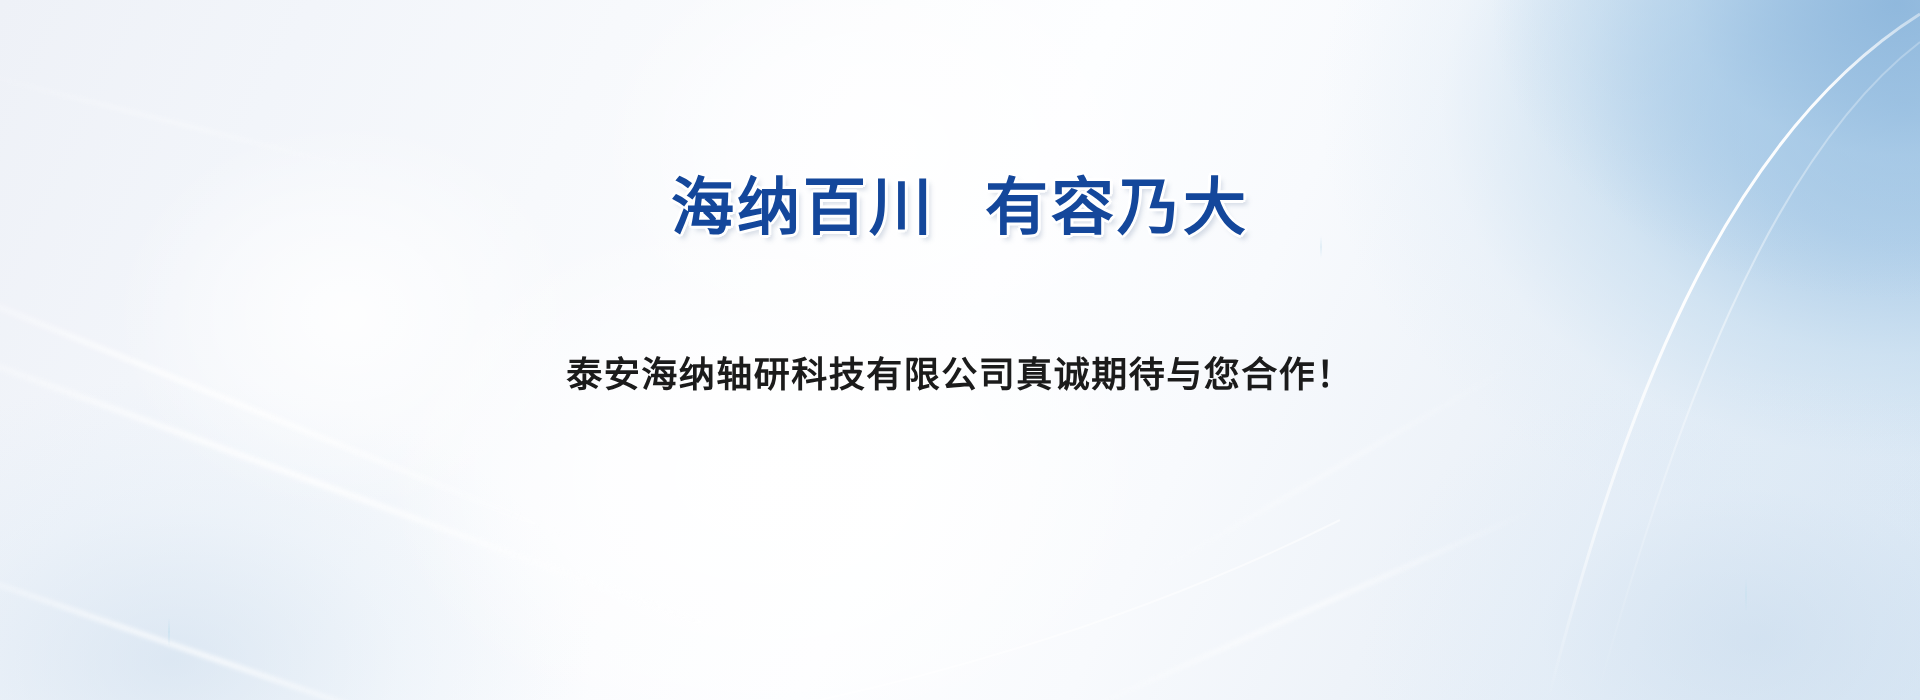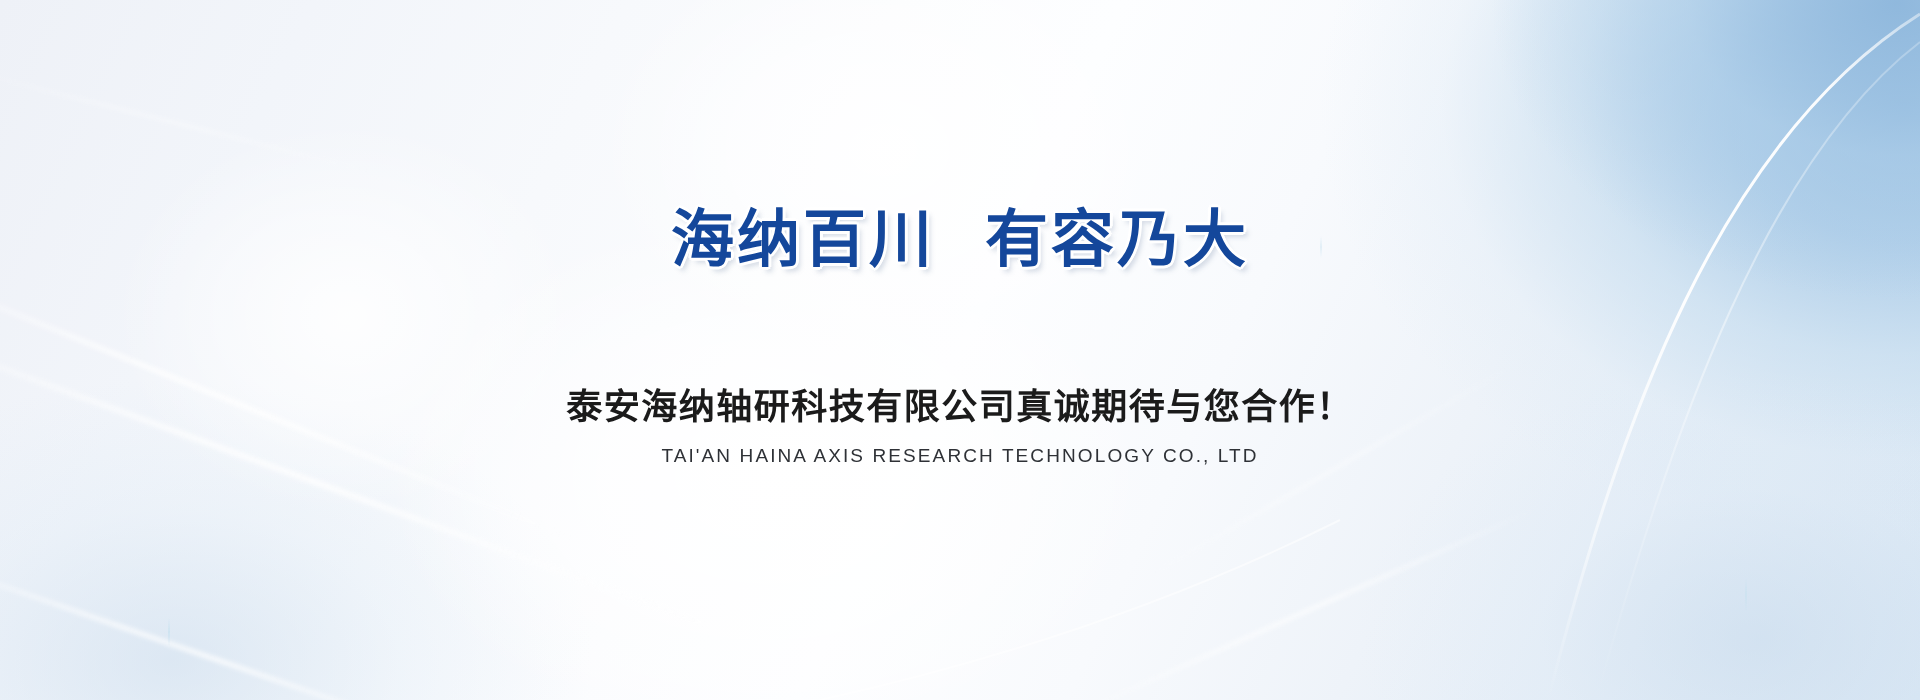--- a/index.html
+++ b/index.html
@@ -229,21 +229,20 @@
 
   
 
   .content {
     position: absolute;
     inset: 0;
     display: flex;
     flex-direction: column;
     align-items: center;
     z-index: 5;
-    margin-top: 32px;
   }
 
   .headline {
     margin-top: 176px;
     font-family: "DejaVu Sans", "Liberation Sans", sans-serif;
     font-size: 63px;
     font-weight: 700;
     letter-spacing: 3px;
     line-height: 1;
     color: #14479b;
@@ -327,16 +326,15 @@
 
   <div class="sliver sliver-1"></div>
   <div class="sliver sliver-2"></div>
   <div class="sliver sliver-3"></div>
 
   <div class="content">
     <h1 class="headline">海纳百川  有容乃大</h1>
 
     <div class="subtitle-cn">泰安海纳轴研科技有限公司真诚期待与您合作！</div>
 
-    <div class="subtitle-en">TAI'AN HAINA AXIS RESEARCH TECHNOLOGY CO., LTD</div>
   </div>
 
 </div>
 
 </body></html>

